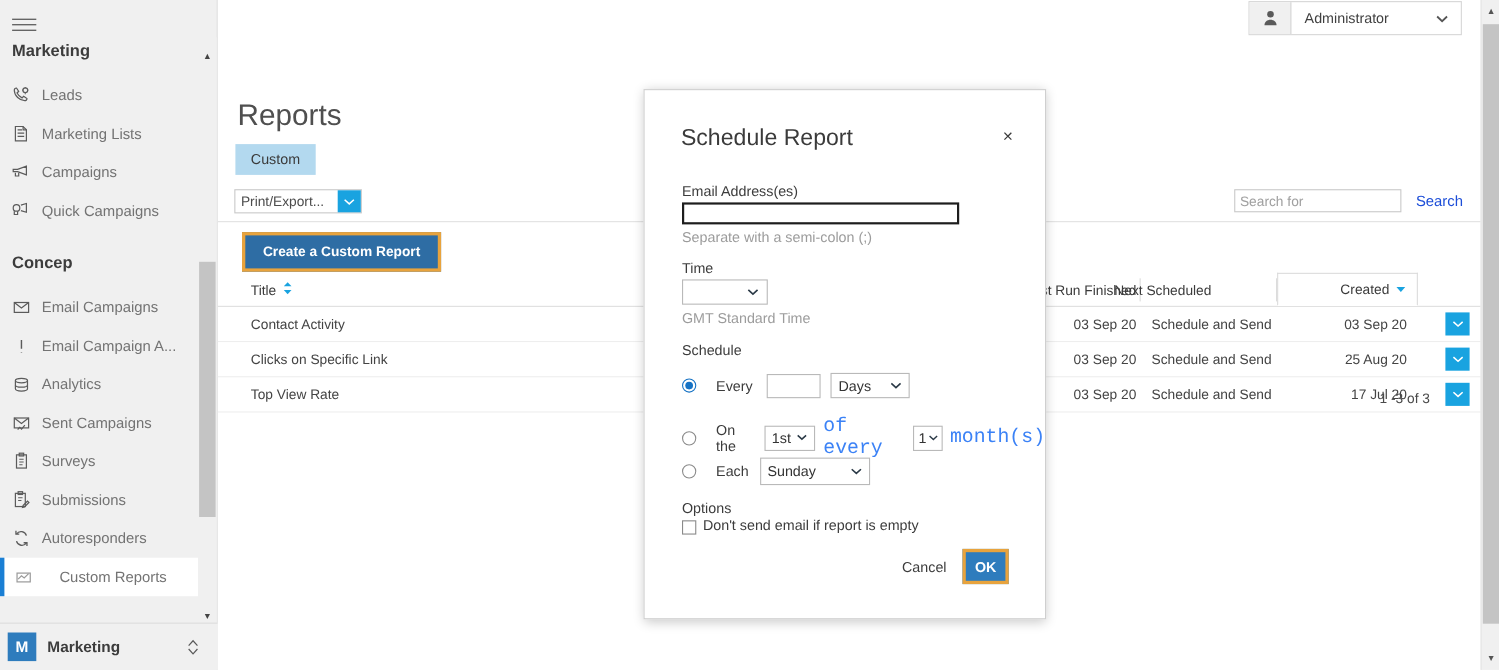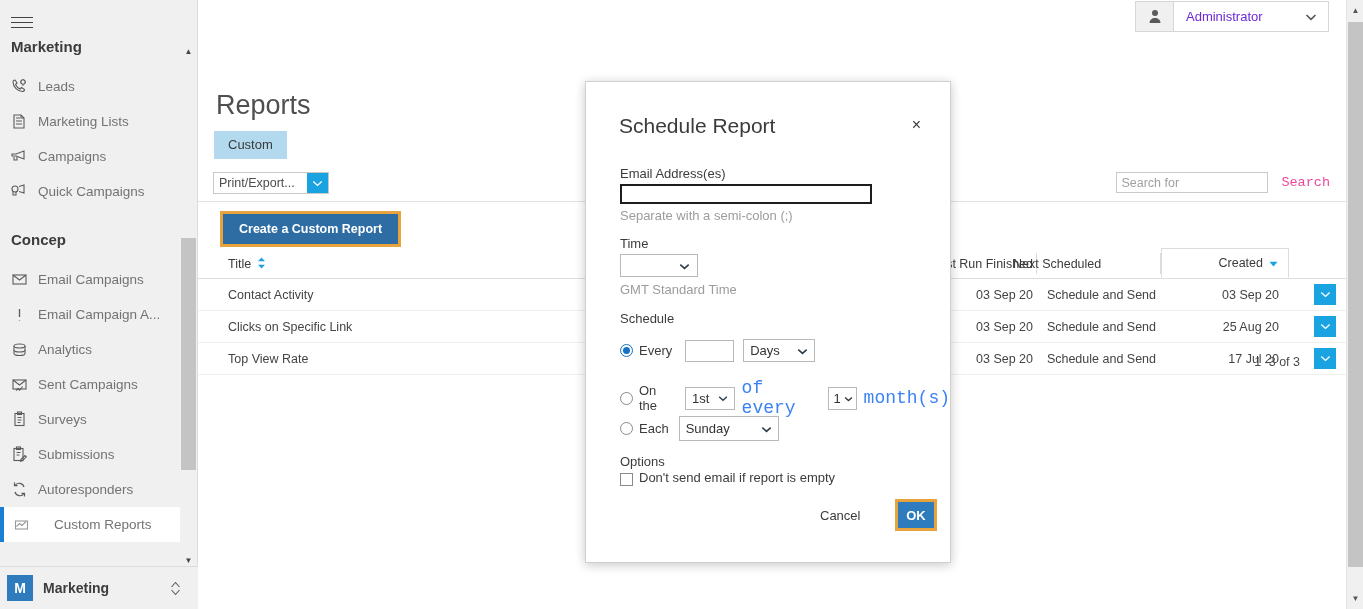--- a/index.html
+++ b/index.html
@@ -138,21 +138,21 @@
   #user-widget .avatar-box {
     width: 38px;
     background: #f0f0f0;
     border-right: 1px solid #d6d6d6;
     display: flex; align-items: center; justify-content: center;
   }
   #user-widget .uname {
     width: 120px;
     display: flex; align-items: center;
     padding-left: 12px;
-    font-size: 13px; color: #6d28d9;
+    font-size: 13px; color: #404040;
   }
   #user-widget .caret {
     width: 34px;
     display: flex; align-items: center; justify-content: center;
     color: #555555;
   }
 
   
   #logo {
     position: absolute; left: 718px; top: 40px;
@@ -222,24 +222,24 @@
     border: 1px solid #c9c9c9;
     font-size: 12.5px;
     color: #333;
     padding: 0 4px;
     font-family: "Liberation Sans", sans-serif;
     outline: none;
   }
   #search-input::placeholder { color: #a0a0a0; }
   #search-btn {
     border: none; background: transparent;
-    font-size: 13.5px; color: #ec4899;
+    font-size: 13.5px; color: #1d4ed8;
     margin-left: 7px;
     cursor: pointer;
-    font-family: Liberation Mono, monospace;
+    font-family: Liberation Sans, sans-serif;
   }
   #create-btn {
     position: absolute; left: 22px; top: 177px;
     background: #2e6da4;
     color: #ffffff;
     font-size: 12.5px; font-weight: bold;
     padding: 8px 16px;
     border: 3px solid #e8a33d;
     cursor: pointer;
     font-family: "Liberation Sans", sans-serif;
@@ -379,21 +379,21 @@
   }
   .rad.on { border-color: #1672c4; }
   .rad.on::after {
     content: "";
     position: absolute; left: 2px; top: 2px;
     width: 7px; height: 7px; border-radius: 50%;
     background: #1672c4;
   }
   .radio-row .rlbl {
     font-size: 13px; color: #3c3c3c;
-    margin-left: 6px;
+    margin-left: 18px;
   }
   .sel-box {
     height: 23px;
     border: 1px solid #b9b9b9;
     background: #ffffff;
     display: flex; align-items: center;
     font-size: 13px; color: #333;
     padding-left: 6px;
     cursor: pointer;
   }
@@ -429,21 +429,20 @@
   }
   #ok-btn {
     position: absolute; left: 289px; top: 417px;
     width: 42px; height: 32px;
     background: #2e7cbd;
     color: #ffffff;
     font-size: 13px; font-weight: bold;
     border: 3px solid #e8a33d;
     cursor: pointer;
     font-family: "Liberation Sans", sans-serif;
-    margin-left: 20px;
   }
   .svgic { display: block; }
 </style>
 </head>
 <body>
 
 <div id="app">
 
   <div id="sidebar">
 

